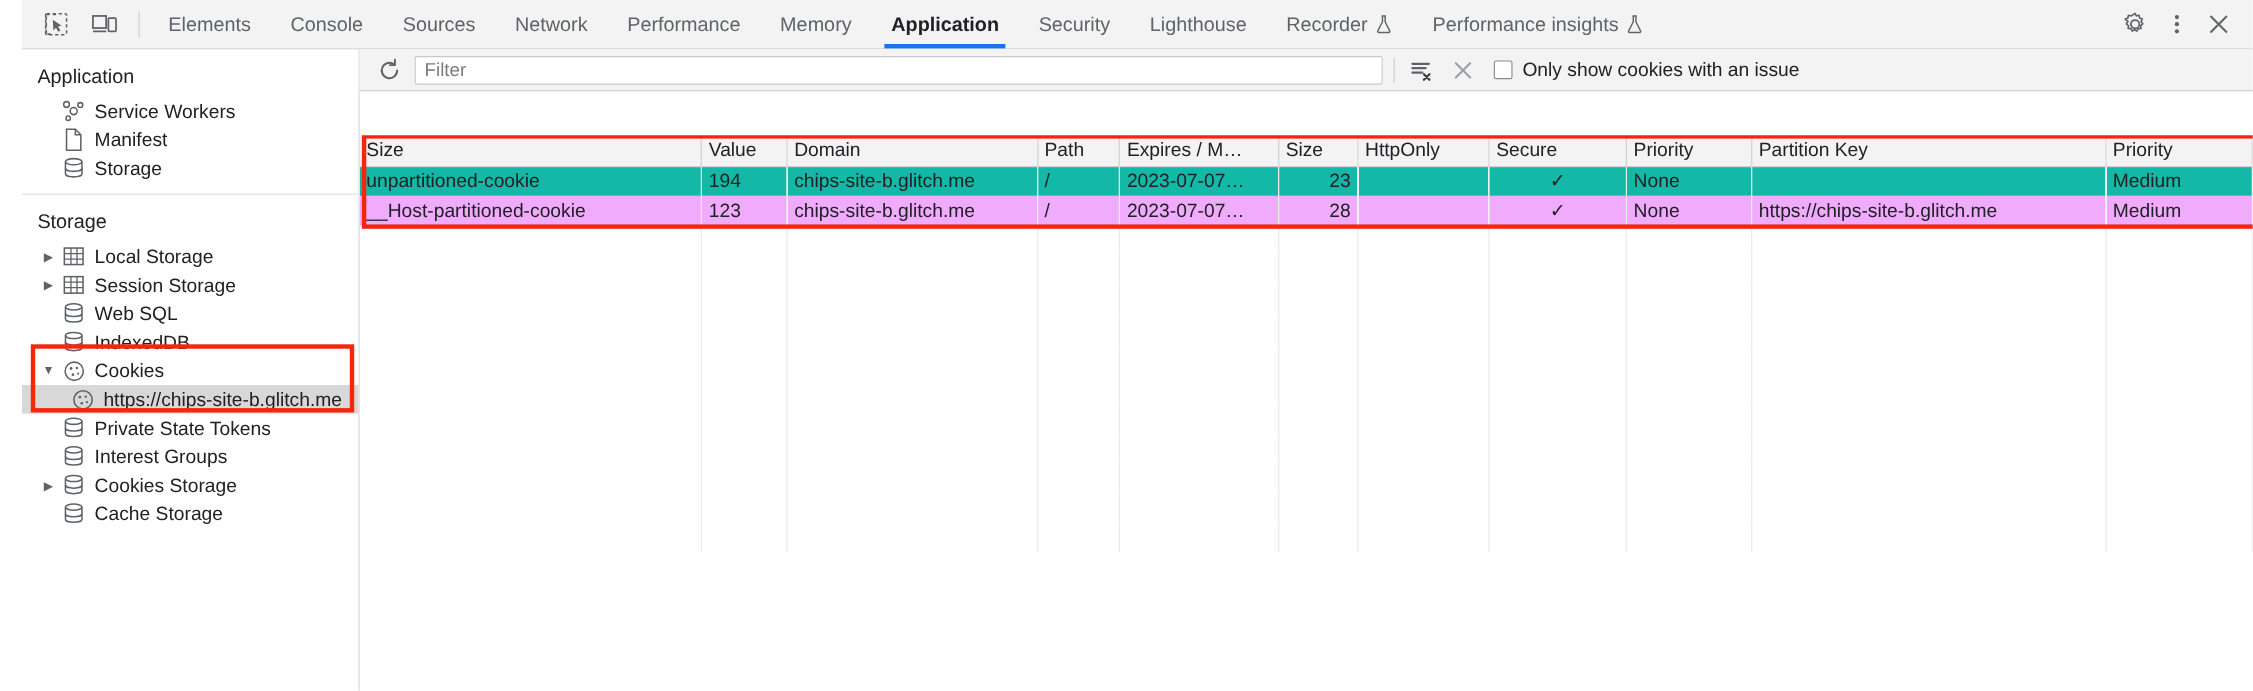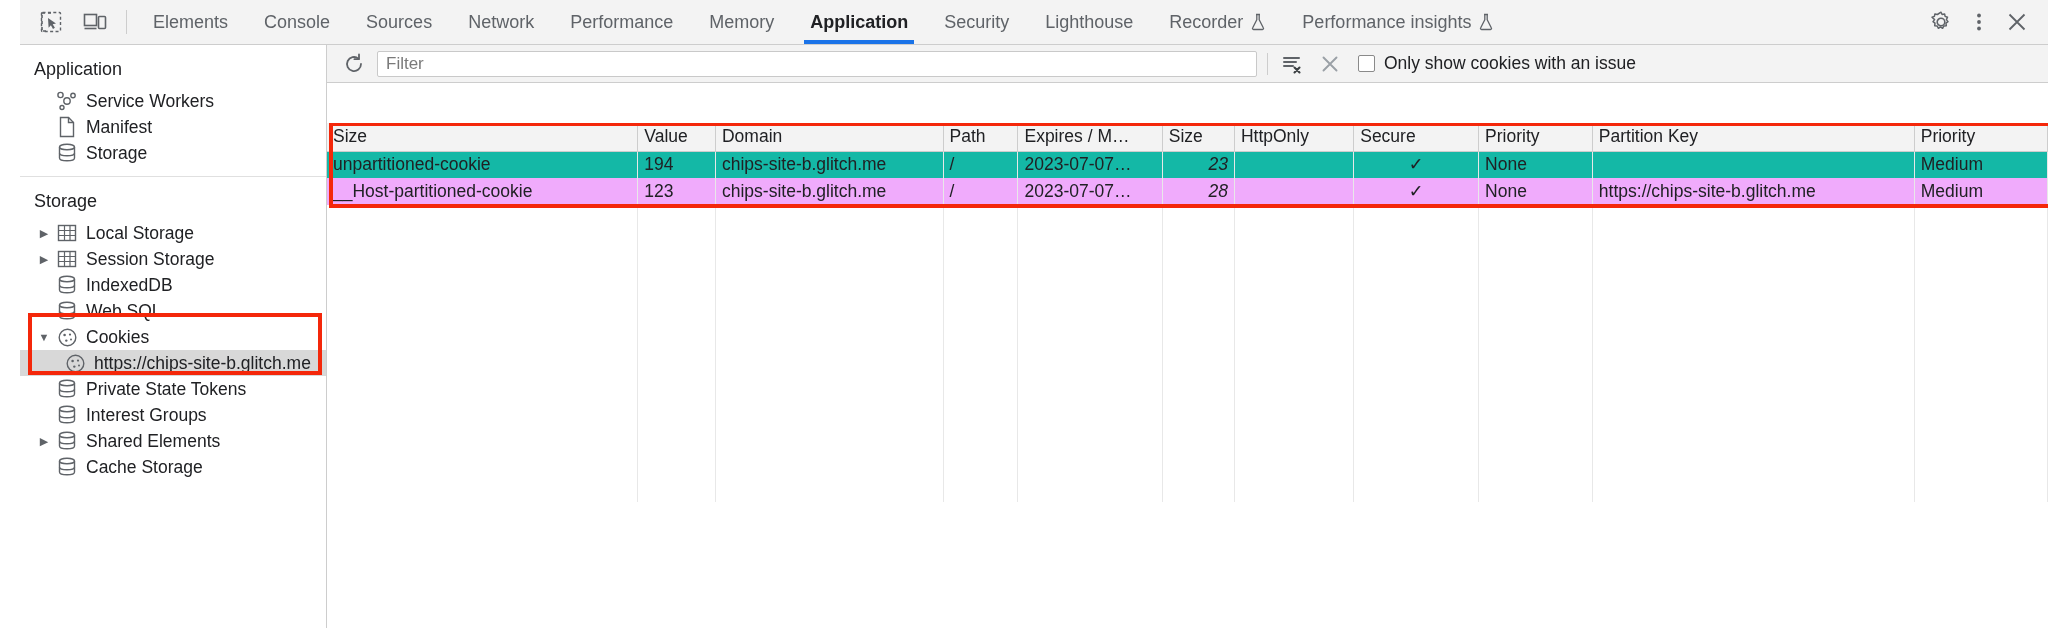--- a/index.html
+++ b/index.html
@@ -111,21 +111,21 @@
     background: #f3f3f3; font-weight: normal; font-size: 17.5px; color: #202124;
     text-align: left; height: 28px; padding: 0 6px;
     border-right: 1px solid #cdcdcd; border-bottom: 1px solid #cdcdcd;
     white-space: nowrap; overflow: hidden; text-overflow: ellipsis;
   }
   table.cookies td {
     font-size: 17.5px; color: #202124; height: 27px; padding: 0 6px;
     border-right: 1px solid #e8e8e8;
     white-space: nowrap; overflow: hidden; text-overflow: ellipsis;
   }
-  table.cookies td.num { text-align: right; font-style: italic; }
+  table.cookies td.num { text-align: right; }
   table.cookies td.ctr { text-align: center; }
   table.cookies tr.row-even { background: #14b8a6; }
   table.cookies tr.row-odd  { background: #f0abfc; }
   td.name-cell { padding-left: 26px; }
   .filler-row td { height: 27px; border-right: 1px solid #e8e8e8; }
   .filler-row td.b { background: #ffffff; }
   .filler-row td.a { background: #ffffff; }
 </style>
 </head>
 <body>
@@ -292,33 +292,33 @@
 
         <div class="tree-row indent1">
           <span class="arrow spacer">▶</span>
           <span class="t-icon">
             <svg width="22" height="22" viewBox="0 0 22 22">
               <ellipse cx="11" cy="5" rx="7.5" ry="2.8" stroke="#5f6368" stroke-width="1.4" fill="none"></ellipse>
               <path d="M3.5 5v6c0 1.6 3.4 2.8 7.5 2.8s7.5-1.2 7.5-2.8V5" stroke="#5f6368" stroke-width="1.4" fill="none"></path>
               <path d="M3.5 11v5c0 1.6 3.4 2.8 7.5 2.8s7.5-1.2 7.5-2.8v-5" stroke="#5f6368" stroke-width="1.4" fill="none"></path>
             </svg>
           </span>
-          <span class="t-label">IndexedDB</span>
+          <span class="t-label">Web SQL</span>
         </div>
 
         <div class="tree-row indent1">
           <span class="arrow spacer">▶</span>
           <span class="t-icon">
             <svg width="22" height="22" viewBox="0 0 22 22">
               <ellipse cx="11" cy="5" rx="7.5" ry="2.8" stroke="#5f6368" stroke-width="1.4" fill="none"></ellipse>
               <path d="M3.5 5v6c0 1.6 3.4 2.8 7.5 2.8s7.5-1.2 7.5-2.8V5" stroke="#5f6368" stroke-width="1.4" fill="none"></path>
               <path d="M3.5 11v5c0 1.6 3.4 2.8 7.5 2.8s7.5-1.2 7.5-2.8v-5" stroke="#5f6368" stroke-width="1.4" fill="none"></path>
             </svg>
           </span>
-          <span class="t-label">Web SQL</span>
+          <span class="t-label">IndexedDB</span>
         </div>
 
         <div class="tree-row indent1">
           <span class="arrow">▼</span>
           <span class="t-icon">
             <svg width="21" height="21" viewBox="0 0 21 21">
               <circle cx="10.5" cy="10.5" r="8.3" stroke="#5f6368" stroke-width="1.4" fill="none"></circle>
               <circle cx="7.6" cy="8" r="1.3" fill="#5f6368"></circle>
               <circle cx="13" cy="7.6" r="1.1" fill="#5f6368"></circle>
               <circle cx="9.3" cy="13.6" r="1.2" fill="#5f6368"></circle>
@@ -367,21 +367,21 @@
 
         <div class="tree-row indent1">
           <span class="arrow">▶</span>
           <span class="t-icon">
             <svg width="22" height="22" viewBox="0 0 22 22">
               <ellipse cx="11" cy="5" rx="7.5" ry="2.8" stroke="#5f6368" stroke-width="1.4" fill="none"></ellipse>
               <path d="M3.5 5v6c0 1.6 3.4 2.8 7.5 2.8s7.5-1.2 7.5-2.8V5" stroke="#5f6368" stroke-width="1.4" fill="none"></path>
               <path d="M3.5 11v5c0 1.6 3.4 2.8 7.5 2.8s7.5-1.2 7.5-2.8v-5" stroke="#5f6368" stroke-width="1.4" fill="none"></path>
             </svg>
           </span>
-          <span class="t-label">Shared Elements</span>
+          <span class="t-label">Cookies Storage</span>
         </div>
 
         <div class="tree-row indent1">
           <span class="arrow spacer">▶</span>
           <span class="t-icon">
             <svg width="22" height="22" viewBox="0 0 22 22">
               <ellipse cx="11" cy="5" rx="7.5" ry="2.8" stroke="#5f6368" stroke-width="1.4" fill="none"></ellipse>
               <path d="M3.5 5v6c0 1.6 3.4 2.8 7.5 2.8s7.5-1.2 7.5-2.8V5" stroke="#5f6368" stroke-width="1.4" fill="none"></path>
               <path d="M3.5 11v5c0 1.6 3.4 2.8 7.5 2.8s7.5-1.2 7.5-2.8v-5" stroke="#5f6368" stroke-width="1.4" fill="none"></path>
             </svg>

